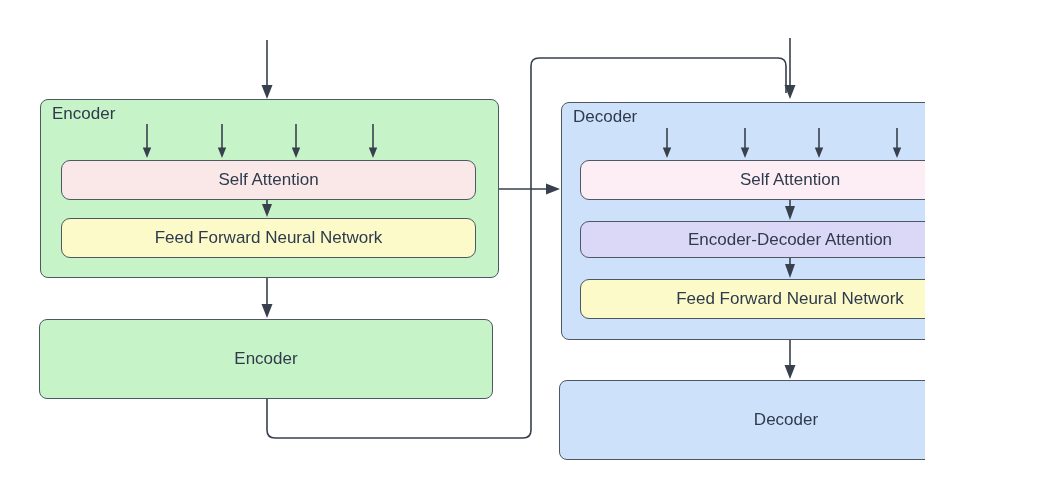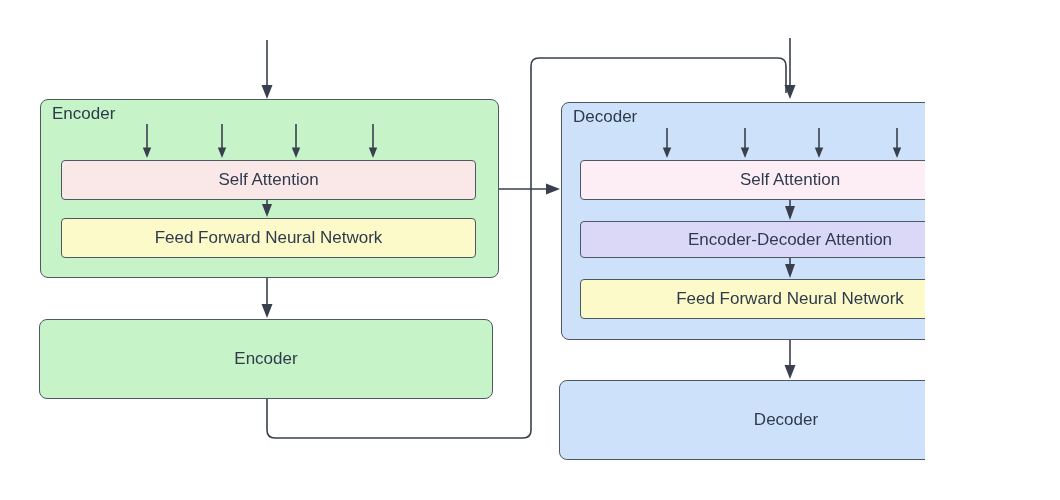--- a/index.html
+++ b/index.html
@@ -27,21 +27,21 @@
     top: 4px;
     font-size: 17px;
     color: var(--c-text, #2f3b4c);
     white-space: nowrap;
   }
   .encoder-group, .encoder-block { background: var(--c-encoder_fill, #c7f3c8); }
   .decoder-group, .decoder-block { background: var(--c-decoder_fill, #cde2fa); }
   .node, .block {
     position: absolute;
     border: 1.4px solid var(--c-box_border, #4e5862);
-    border-radius: 4px;
+    border-radius: 9px;
     box-sizing: border-box;
     display: flex;
     align-items: center;
     justify-content: center;
     font-size: 17px;
     color: var(--c-text, #2f3b4c);
     text-align: center;
     white-space: nowrap;
   }
   .block { border-radius: 8px; }

